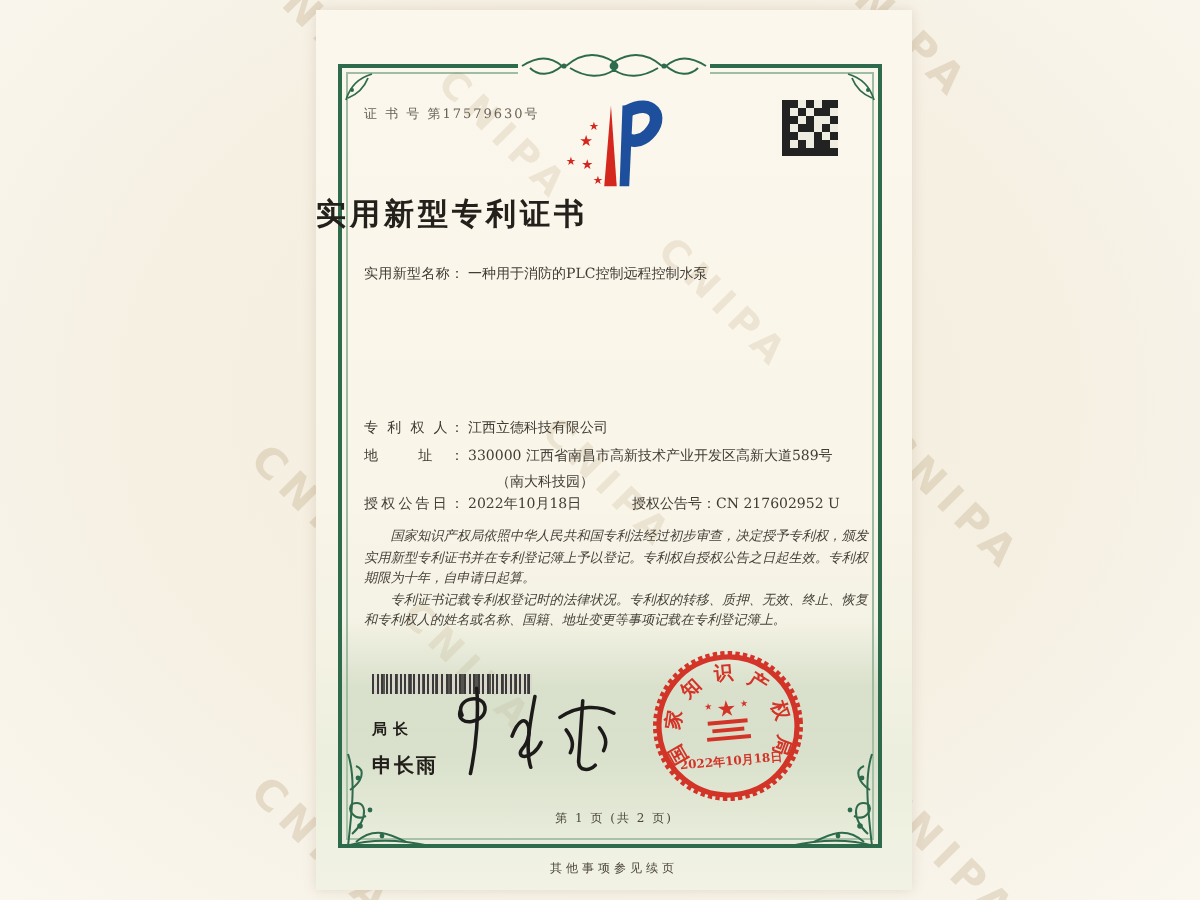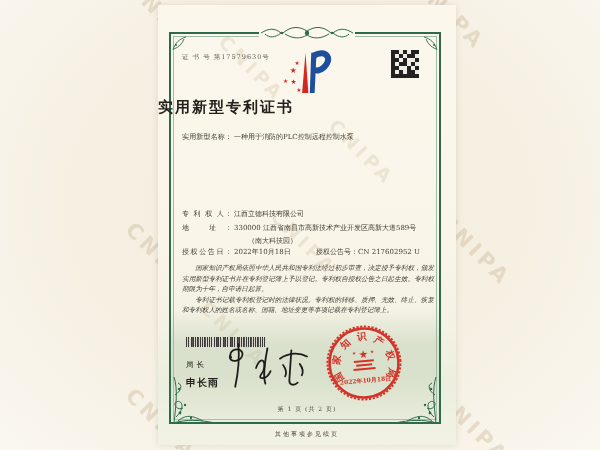--- a/index.html
+++ b/index.html
@@ -74,21 +74,21 @@
   }
 
   
   .barcode {
     position:absolute; left:28px; top:332px; width:80px; height:10px;
     background:
       repeating-linear-gradient(90deg,#3a3a38 0 1px, transparent 1px 2.3px),
       repeating-linear-gradient(90deg, transparent 0 5px, #55544f 5px 6.6px),
       #d9d6cc;
   }
-  .officer-title { position:absolute; left:28px; top:355px; font-size:7.5px; font-weight:400; letter-spacing:3px; color:#23201c; }
+  .officer-title { position:absolute; left:28px; top:355px; font-size:7.5px; font-weight:700; letter-spacing:3px; color:#23201c; }
   .officer-name  { position:absolute; left:28px; top:371px; font-size:10px; font-weight:600; letter-spacing:1px; color:#23201c; }
   .signature { position:absolute; left:58px; top:336px; }
   .seal { position:absolute; left:165px; top:317px; opacity:.93; transform:rotate(-5deg); }
   .pagenum { position:absolute; left:0; right:0; top:400px; text-align:center; font-size:6px; color:#4c463d; letter-spacing:1px; }
   .footnote { position:absolute; left:0; right:0; top:425px; text-align:center; font-size:6px; color:#4c463d; letter-spacing:2px; }
 </style>
 </head>
 <body>
 
 <span class="wm" style="left:118px; top:4px;">CNIPA</span>

